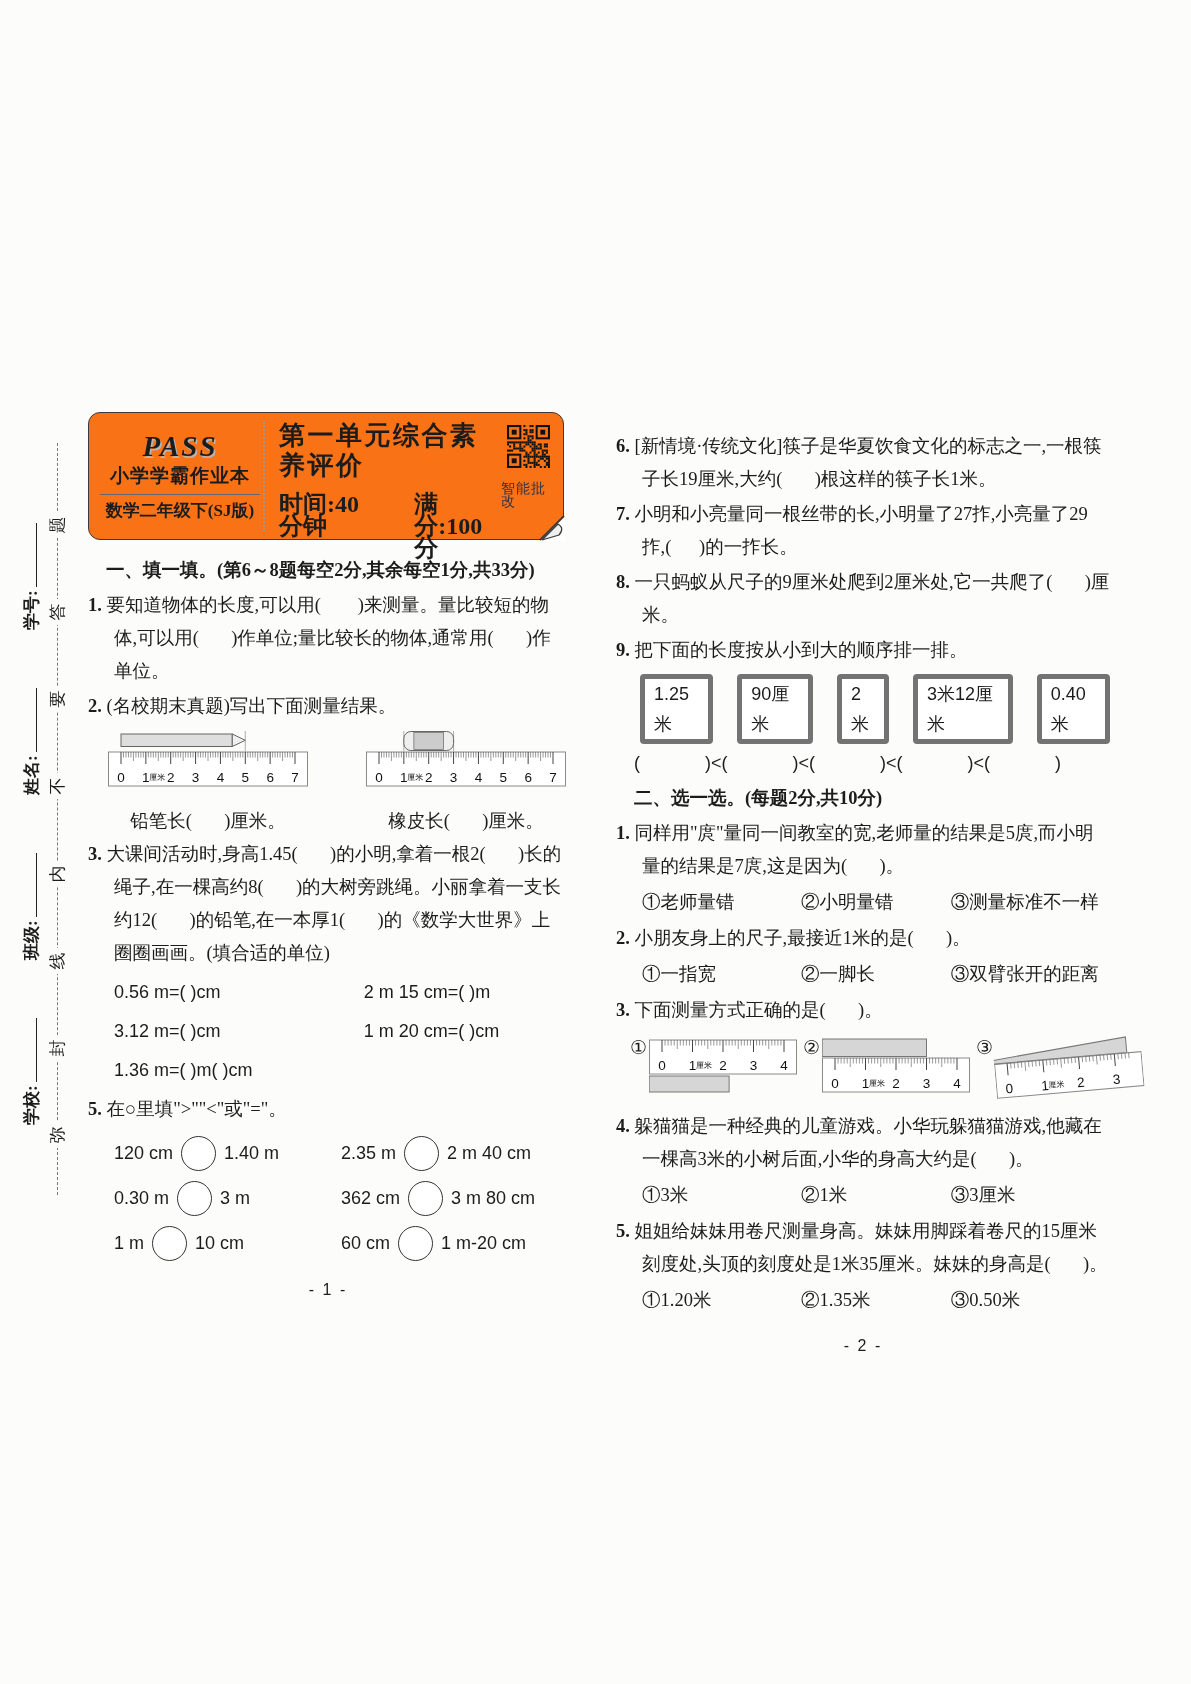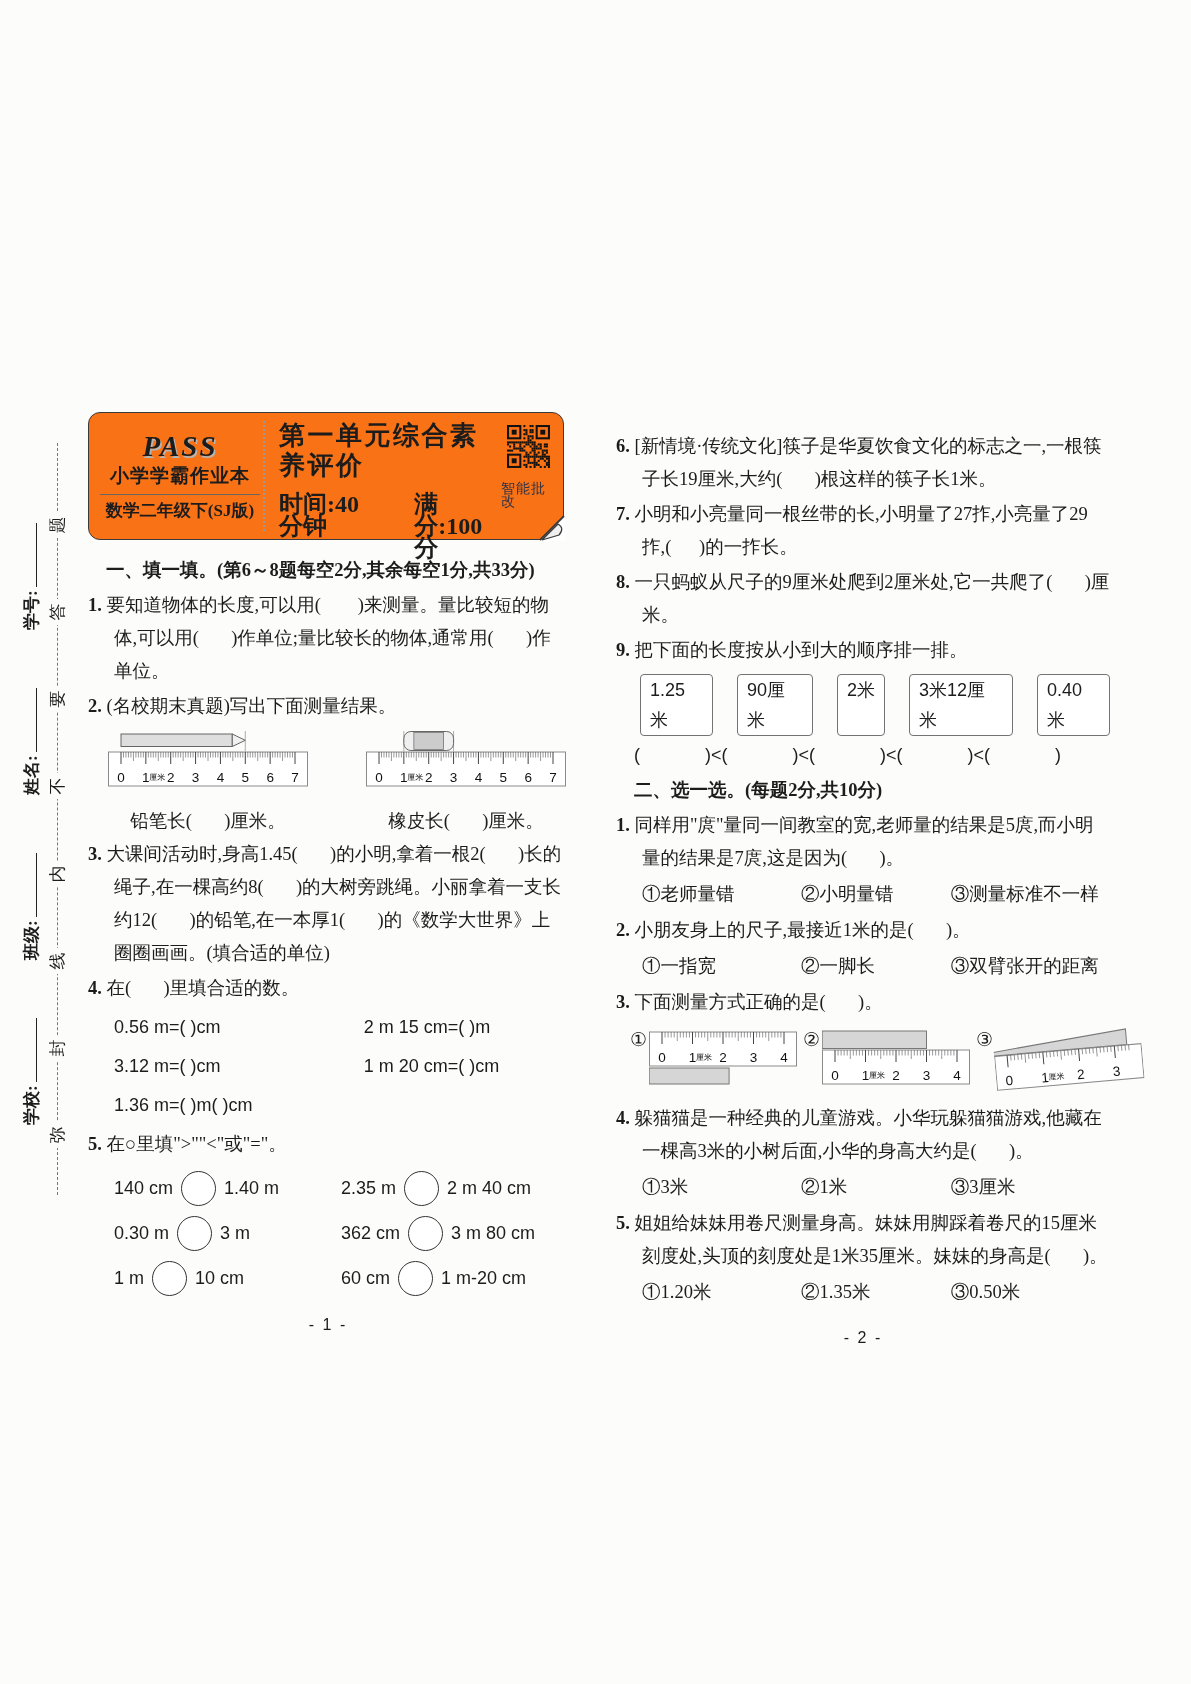--- a/index.html
+++ b/index.html
@@ -44,21 +44,21 @@
   .fig{text-align:center;}
   .figcap{white-space:pre-wrap;margin-top:0;line-height:30px;}
   .numrow{display:flex;padding-left:26px;margin:6px 0;font-family:"Liberation Sans",sans-serif;font-size:18px;}
   .numrow .c1{width:55%;}
   .cmprow{display:flex;padding-left:26px;margin:10px 0;align-items:center;
       font-family:"Liberation Sans",sans-serif;font-size:18px;}
   .cmprow .pair{width:50%;display:flex;align-items:center;}
   .circle{width:33px;height:33px;border:1.3px solid #333;border-radius:50%;margin:0 8px;flex:none;background:#fff;}
   .boxrow{display:flex;gap:24px;padding-left:24px;margin:7px 0 3px;
       font-family:"Liberation Sans",sans-serif;font-size:18px;}
-  .lenbox{border:1px solid #737373;border-radius:4px;padding:0 9px;line-height:30px;background:#fff;}
+  .lenbox{border:5px solid #737373;border-radius:4px;padding:0 9px;line-height:30px;background:#fff;}
   .ans{padding-left:18px;white-space:pre;font-family:"Liberation Sans",sans-serif;font-size:18px;margin:2px 0;}
   .optrow{display:flex;padding-left:26px;margin:3px 0;white-space:pre-wrap;}
   .optrow span:nth-child(1){width:34%;}
   .optrow span:nth-child(2){width:32%;}
   .figrow3{display:flex;align-items:flex-end;gap:6px;padding:8px 0 2px 14px;}
   .figrow3 .fitem{display:flex;align-items:flex-start;gap:2px;}
   .mark{font-size:19px;line-height:22px;}
   .tilt{display:inline-block;transform:rotate(-5deg);}
   .pgno{text-align:center;margin-top:12px;font-family:"Liberation Sans",sans-serif;font-size:16px;letter-spacing:2px;}
 </style>
@@ -440,37 +440,36 @@
               <line x1="87.57142857142857" y1="-1" x2="87.57142857142857" y2="20.5" stroke="#999" stroke-width="0.8"></line>
               <rect x="37.85714285714286" y="0.5" width="49.71428571428571" height="19" rx="7" fill="#efefef" stroke="#666"></rect>
               <rect x="47.85714285714286" y="1.5" width="29.714285714285708" height="17" fill="#cccccc" stroke="#666" stroke-width="0.7"></rect>
             </svg></span>
         <div class="figcap">橡皮长(       )厘米。</div>
       </div>
     </div>
 
     <p class="q"><span class="qn">3.</span> <span>大课间活动时,身高1.45(       )的小明,拿着一根2(       )长的绳子,在一棵高约8(       )的大树旁跳绳。小丽拿着一支长约12(       )的铅笔,在一本厚1(       )的《数学大世界》上圈圈画画。(填合适的单位)</span></p>
 
-    <p class="q"><span class="qn">4.</span> <span>在(       )里填合适的数。</span></p>
     <div class="numrow">
         <span class="c1">0.56 m=(       )cm</span>
         <span>2 m 15 cm=(       )m</span>
       </div>
     <div class="numrow">
         <span class="c1">3.12 m=(       )cm</span>
         <span>1 m 20 cm=(       )cm</span>
       </div>
     <div class="numrow">
         <span class="c1">1.36 m=(       )m(       )cm</span>
       </div>
 
     <p class="q"><span class="qn">5.</span> <span>在○里填"&gt;""&lt;"或"="。</span></p>
     <div class="cmprow">
       <span class="pair">
-          <span>140 cm</span>
+          <span>120 cm</span>
           <span class="circle"></span>
           <span>1.40 m</span>
         </span>
       <span class="pair">
           <span>2.35 m</span>
           <span class="circle"></span>
           <span>2 m 40 cm</span>
         </span>
     </div>
     <div class="cmprow">

